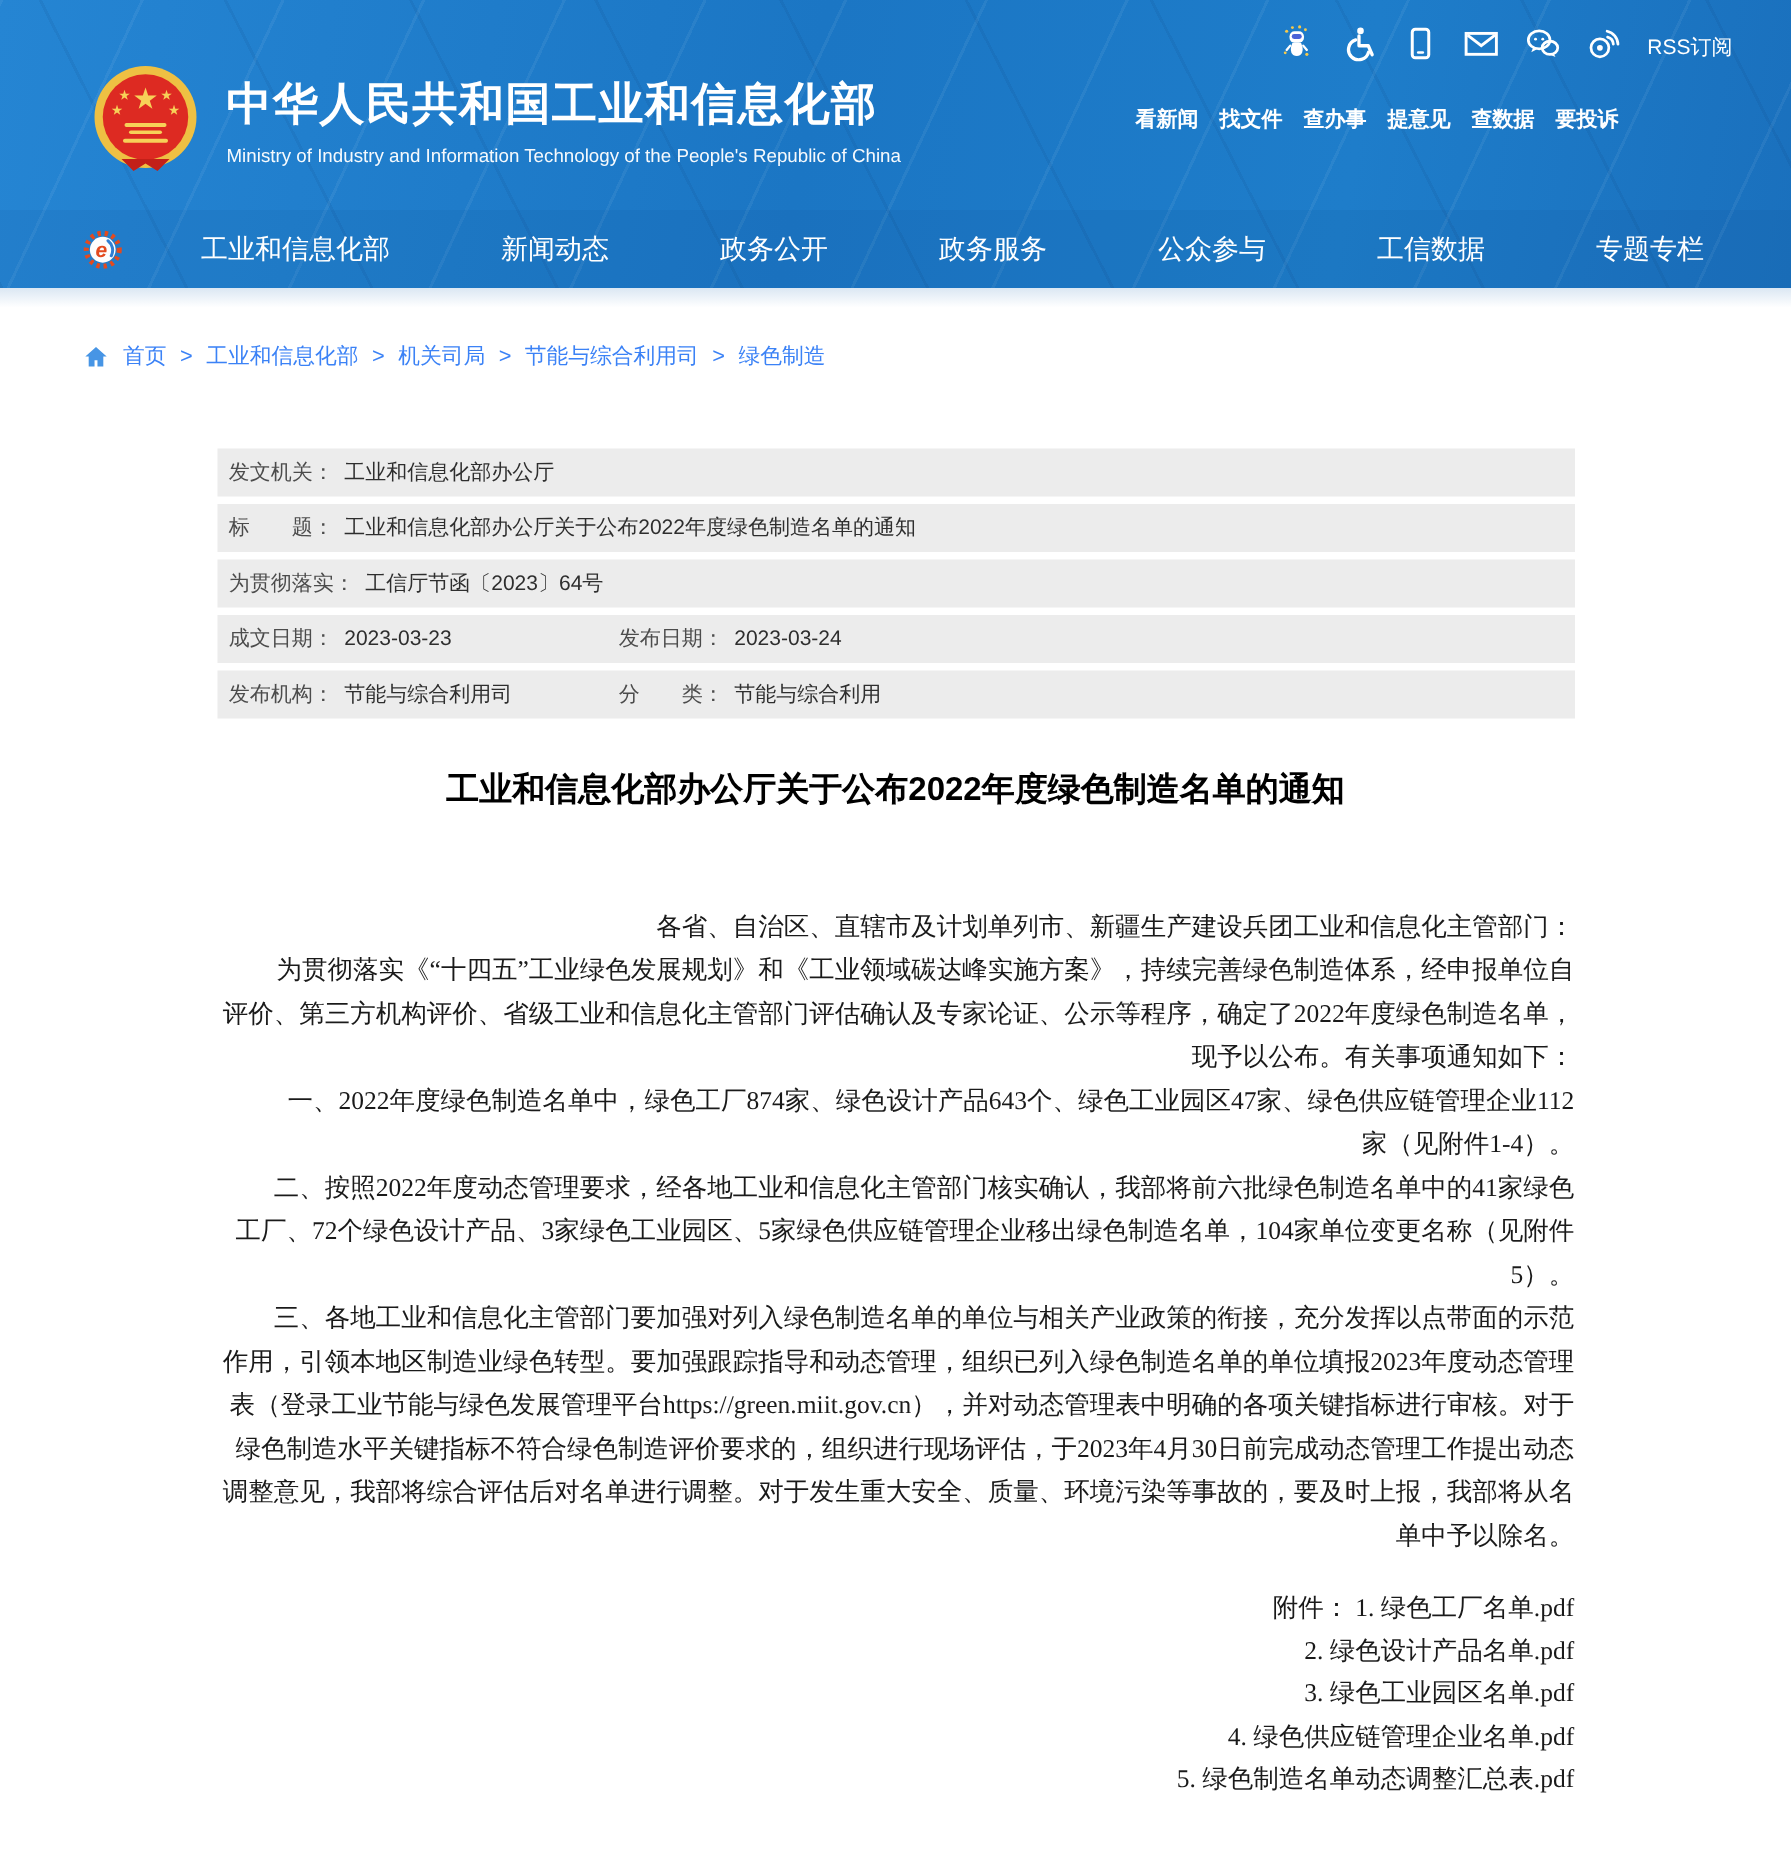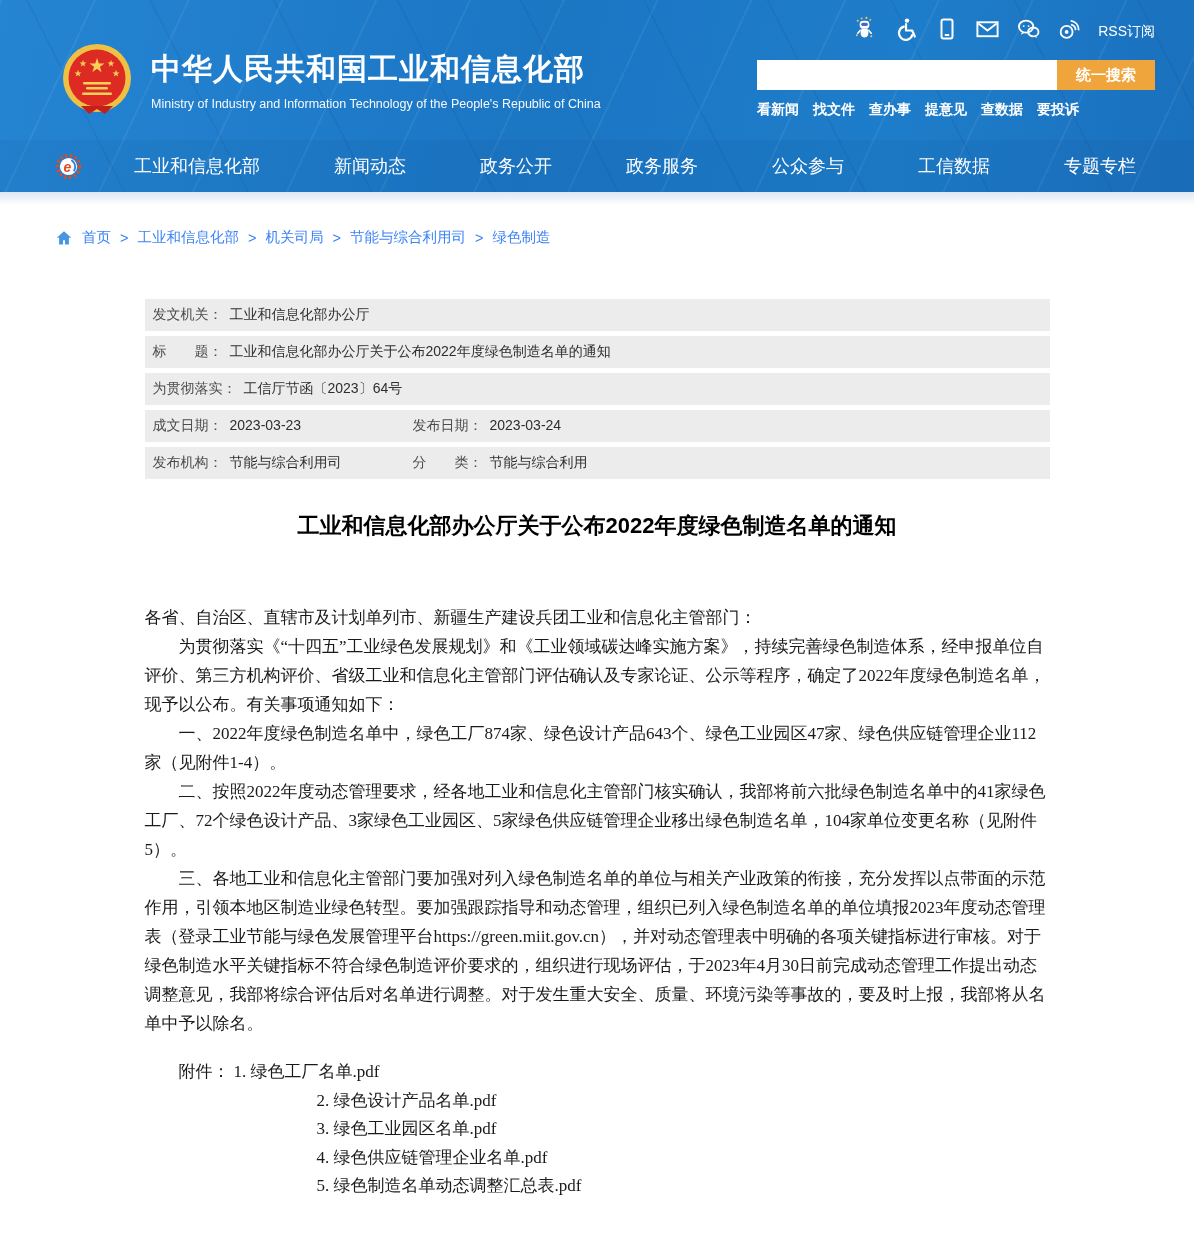--- a/index.html
+++ b/index.html
@@ -82,21 +82,21 @@
     margin-top:32px; text-align:center;
     font-size:22px; font-weight:bold; color:#000;
     font-family:"Liberation Sans", sans-serif;
   }
 
   .doc-body {
     margin-top:62px;
     font-family:"Liberation Serif", serif;
     font-size:17px; line-height:29px; color:#1a1a1a;
   }
-  .doc-body p { margin:0; }
+  .doc-body p { margin:0;text-align:right; }
   .indent { text-indent:2em; }
 
   .attachments { margin-top:20px; line-height:28.5px; }
   .att-first { text-indent:2em; }
   .att-label { margin-right:4px; }
   .att-item { padding-left:172px; }
   .att-link { color:#1a1a1a; }
 
   .signature { margin-top:54px; line-height:29px; }
   .sig-org  { text-align:right; padding-right:132px; }
@@ -177,24 +177,20 @@
       <rect x="25" y="52.5" width="30" height="2.6" rx="1.3" fill="#f7d158"></rect>
       <path d="M24 66 l8 8 8-5 8 5 8-8 Z" fill="#c32019"></path>
     </svg>
     <span class="brand-text">
       <span class="site-title" style="display:block">中华人民共和国工业和信息化部</span>
       <span class="site-subtitle" style="display:block">Ministry of Industry and Information Technology of the People's Republic of China</span>
     </span>
   </a>
 
   <div class="search-area">
-    <div class="search-row">
-      <input type="text" placeholder="" style="">
-      <button class="search-btn">统一搜索</button>
-    </div>
     <div class="quick-links">
       <a>看新闻</a>
       <a>找文件</a>
       <a>查办事</a>
       <a>提意见</a>
       <a>查数据</a>
       <a>要投诉</a>
     </div>
   </div>
 

